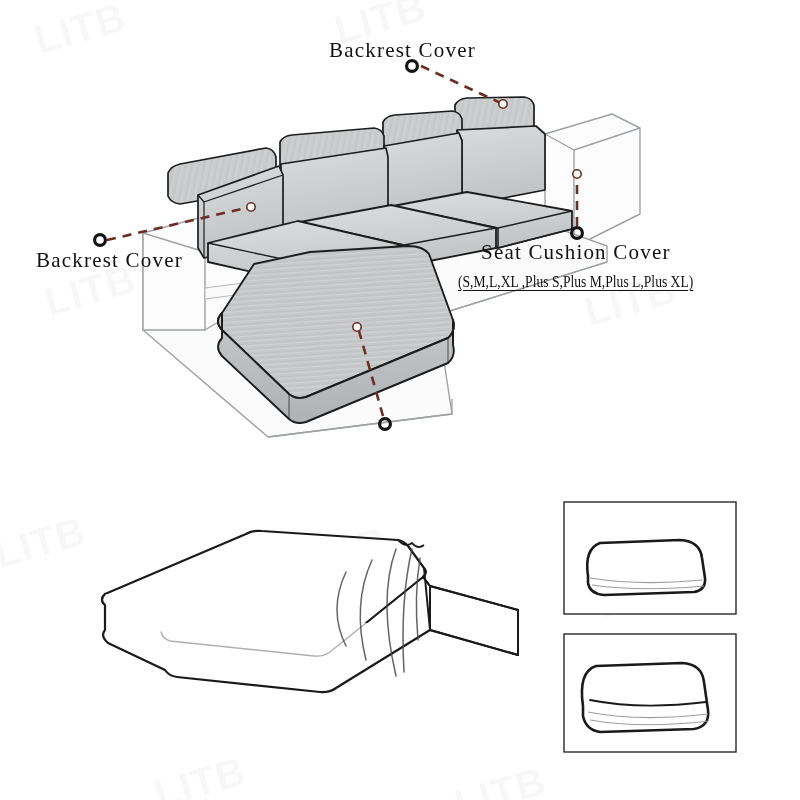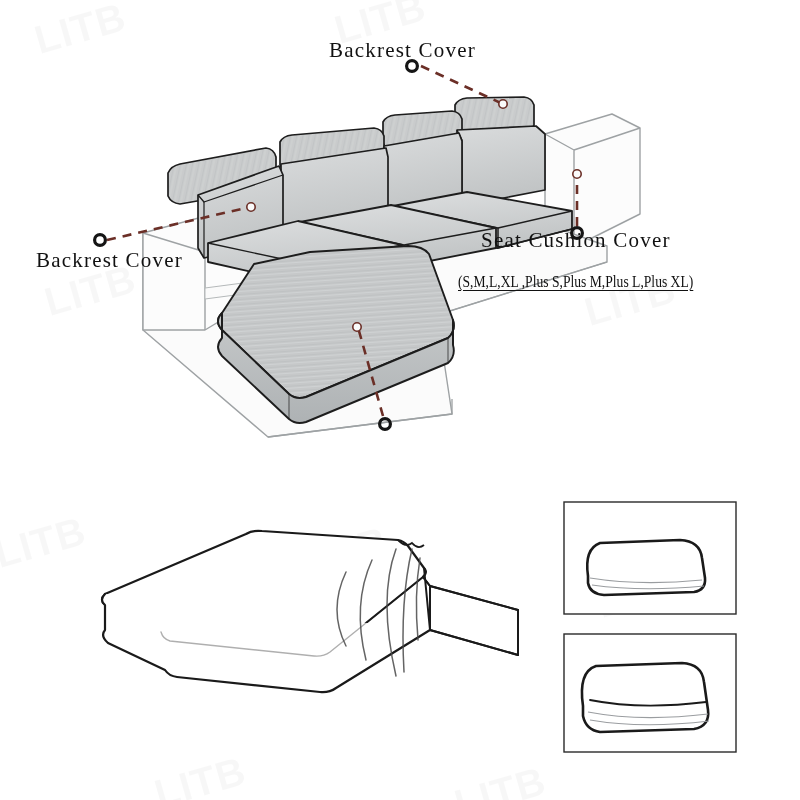--- a/index.html
+++ b/index.html
@@ -47,21 +47,21 @@
     font-size: 17px;
     letter-spacing: 0px;
     transform: scaleX(0.80);
     transform-origin: left center;
     text-decoration: underline;
     text-underline-offset: 3px;
     text-decoration-thickness: 1px;
   }
   #lbl-headrest { left: 329px; top: 38px; }
   #lbl-backrest { left: 36px;  top: 248px; }
-  #lbl-seat     { left: 481px; top: 228px; }
+  #lbl-seat     { left: 481px; top: 240px; }
   #lbl-seat-sizes { left: 458px; top: 272px; }
   #lbl-chaise   { left: 296px; top: 437px; }
 
   
   .wm {
     position: absolute;
     font-family: "Liberation Sans", sans-serif;
     font-weight: 700;
     font-size: 40px;
     color: rgba(0,0,0,0.030);

